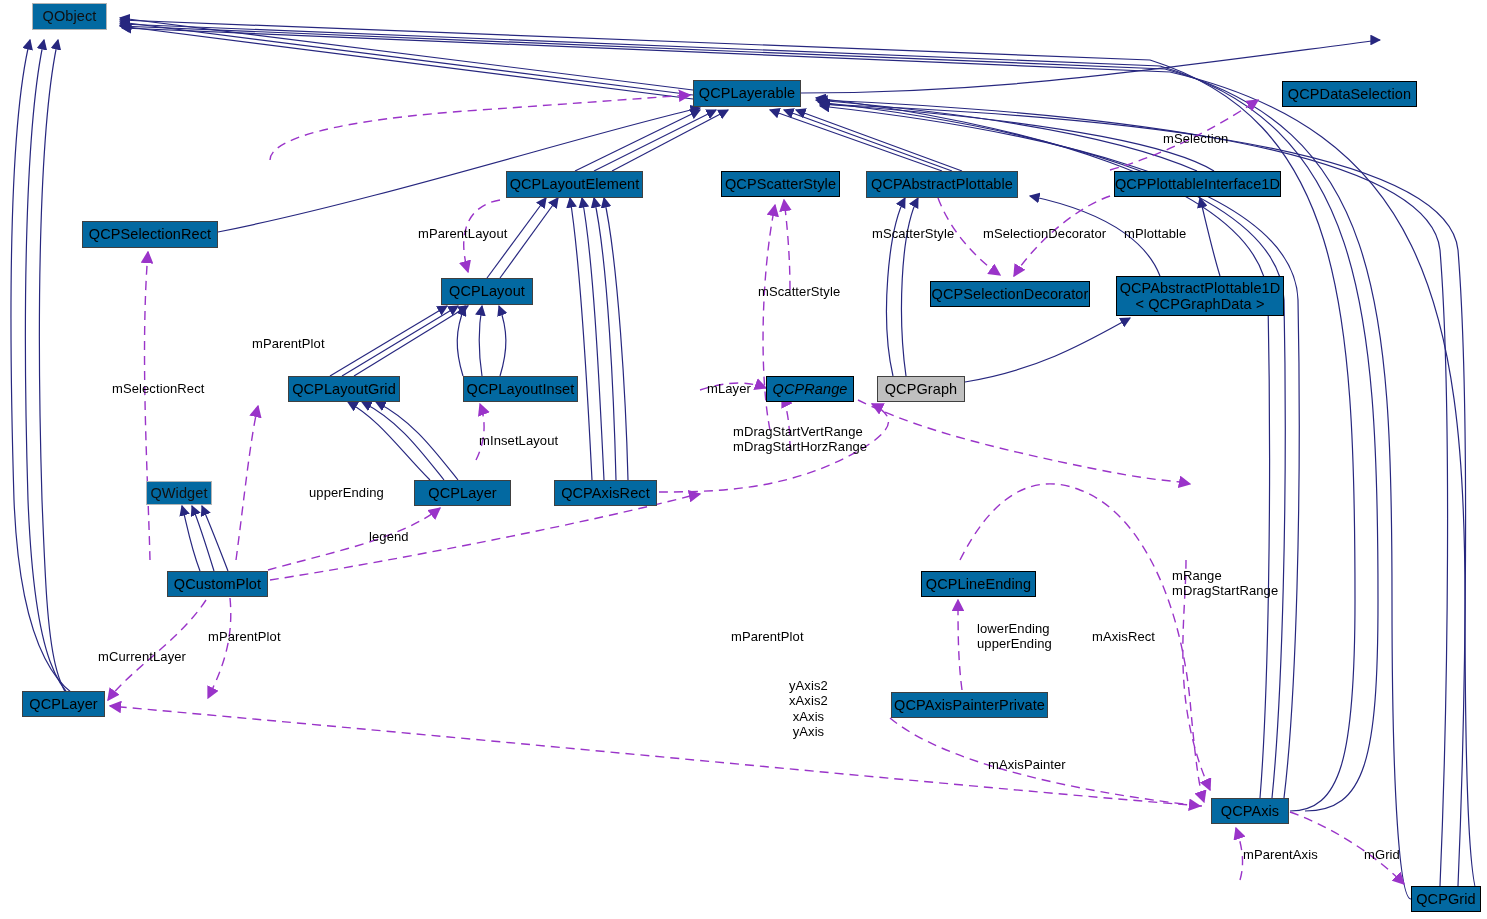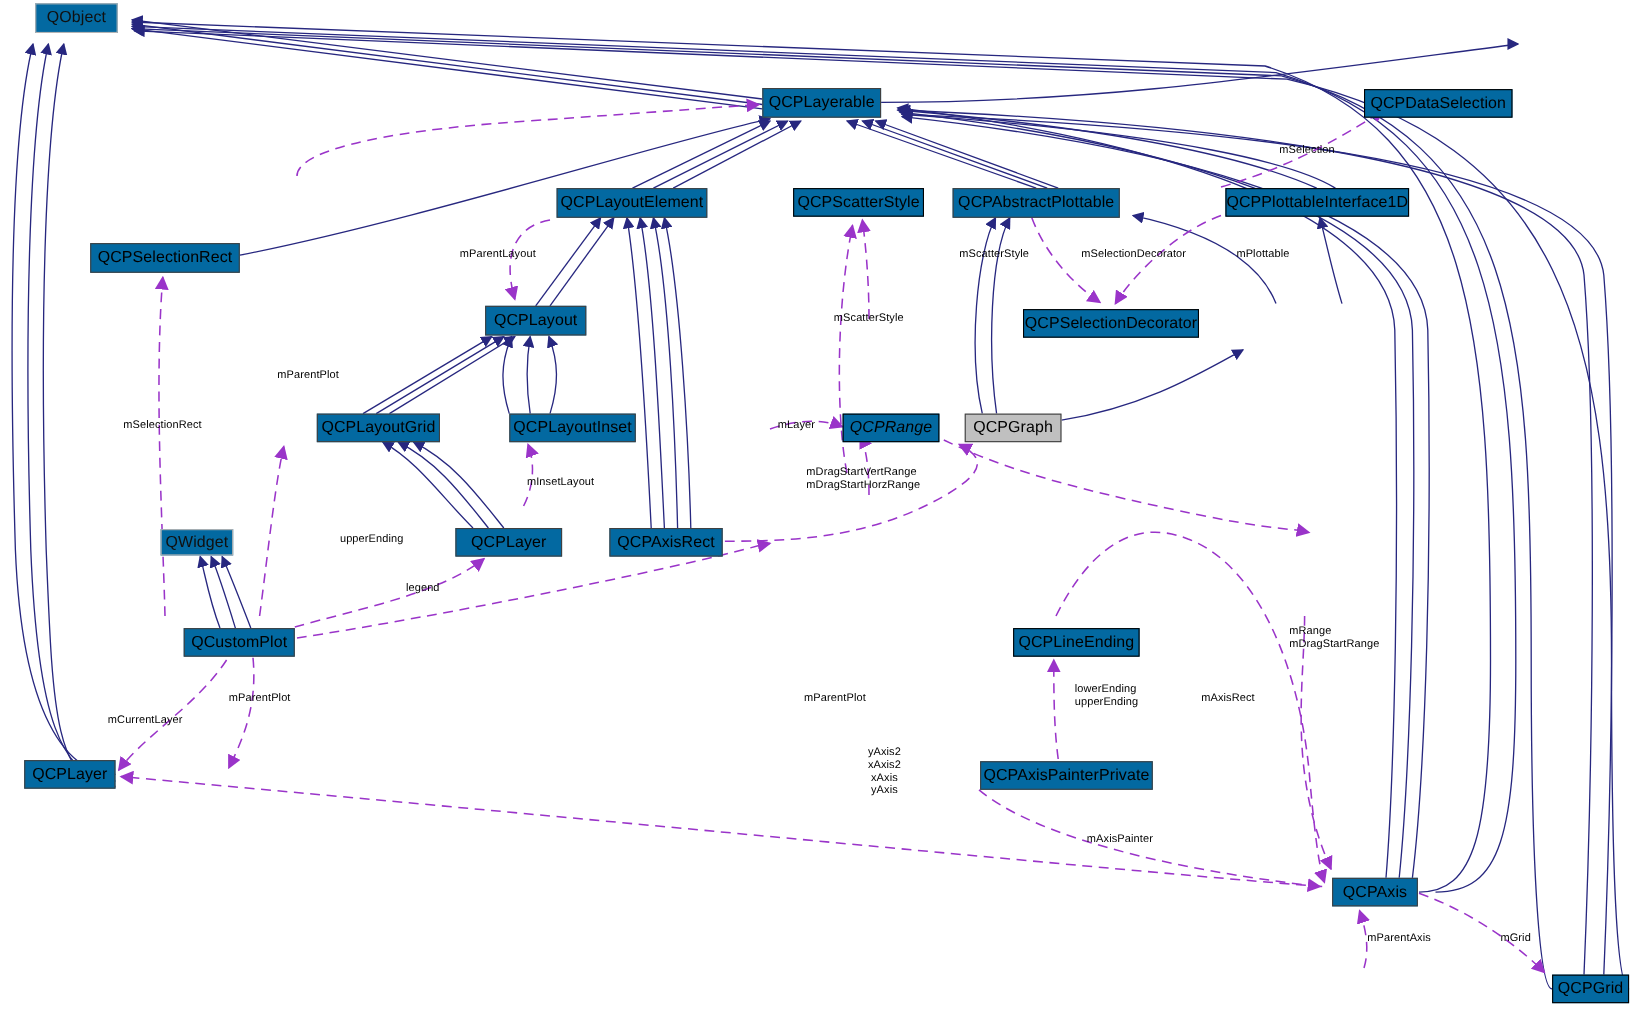--- a/index.html
+++ b/index.html
@@ -46,21 +46,21 @@
   }
   .node.highlight {
     background: #c0c0c0;
     border-color: #404040;
   }
   .node.strong {
     border-color: #404040;
   }
   .edge-label {
     position: absolute;
-    font-size: 10px;
+    font-size: 13px;
     color: #000000;
     white-space: pre;
     line-height: 1.18;
     letter-spacing: 0.1px;
   }
   .edge-label.center { text-align: center; }
 </style>
 </head>
 <body>
 
@@ -163,28 +163,30 @@
       <path d="M858,400 C900,420 950,440 1100,470 C1140,478 1160,480 1180,482 L1190,484"></path>
       <path d="M659,492 C720,492 790,490 860,450 C890,432 900,418 872,404"></path>
       <path d="M270,580 C400,560 600,520 690,496 L700,494"></path>
       <path d="M700,390 C730,380 750,382 766,388"></path>
       <path d="M790,450 C790,420 786,404 782,396"></path>
     </g>
   </svg>
 
   <div class="node dim" style="left:32px;  top:3px;   width:75px;  height:27px;">QObject</div>
   <div class="node strong" style="left:693px; top:80px;  width:108px; height:27px;">QCPLayerable</div>
-  <div class="node" style="left:1240px;top:81px;  width:135px; height:26px;">QCPDataSelection</div>
+  <div class="node" style="left:1282px;top:81px;  width:135px; height:26px;">QCPDataSelection</div>
   <div class="node strong" style="left:82px;  top:221px; width:136px; height:27px;">QCPSelectionRect</div>
   <div class="node strong" style="left:506px; top:171px; width:137px; height:27px;">QCPLayoutElement</div>
   <div class="node" style="left:721px; top:171px; width:119px; height:26px;">QCPScatterStyle</div>
   <div class="node strong" style="left:866px; top:171px; width:152px; height:27px;">QCPAbstractPlottable</div>
   <div class="node" style="left:1114px;top:171px; width:167px; height:26px;">QCPPlottableInterface1D</div>
   <div class="node strong" style="left:441px; top:278px; width:92px;  height:27px;">QCPLayout</div>
   <div class="node" style="left:930px; top:281px; width:160px; height:26px;">QCPSelectionDecorator</div>
+  <div class="node" style="left:1116px;top:276px; width:168px; height:40px;">QCPAbstractPlottable1D
+&lt; QCPGraphData &gt;</div>
   <div class="node strong" style="left:288px; top:376px; width:112px; height:26px;">QCPLayoutGrid</div>
   <div class="node strong" style="left:427px; top:376px; width:115px; height:26px;margin-left:36px;">QCPLayoutInset</div>
   <div class="node" style="left:766px; top:376px; width:88px;  height:26px;font-style:italic;">QCPRange</div>
   <div class="node highlight" style="left:877px; top:376px; width:88px;  height:26px;">QCPGraph</div>
   <div class="node dim" style="left:146px; top:481px; width:66px;  height:24px;">QWidget</div>
   <div class="node strong" style="left:414px; top:480px; width:97px;  height:26px;">QCPLayer</div>
   <div class="node strong" style="left:554px; top:480px; width:103px; height:26px;">QCPAxisRect</div>
   <div class="node strong" style="left:167px; top:571px; width:101px; height:26px;">QCustomPlot</div>
   <div class="node" style="left:921px; top:571px; width:115px; height:26px;">QCPLineEnding</div>
   <div class="node strong" style="left:22px;  top:691px; width:83px;  height:26px;">QCPLayer</div>

